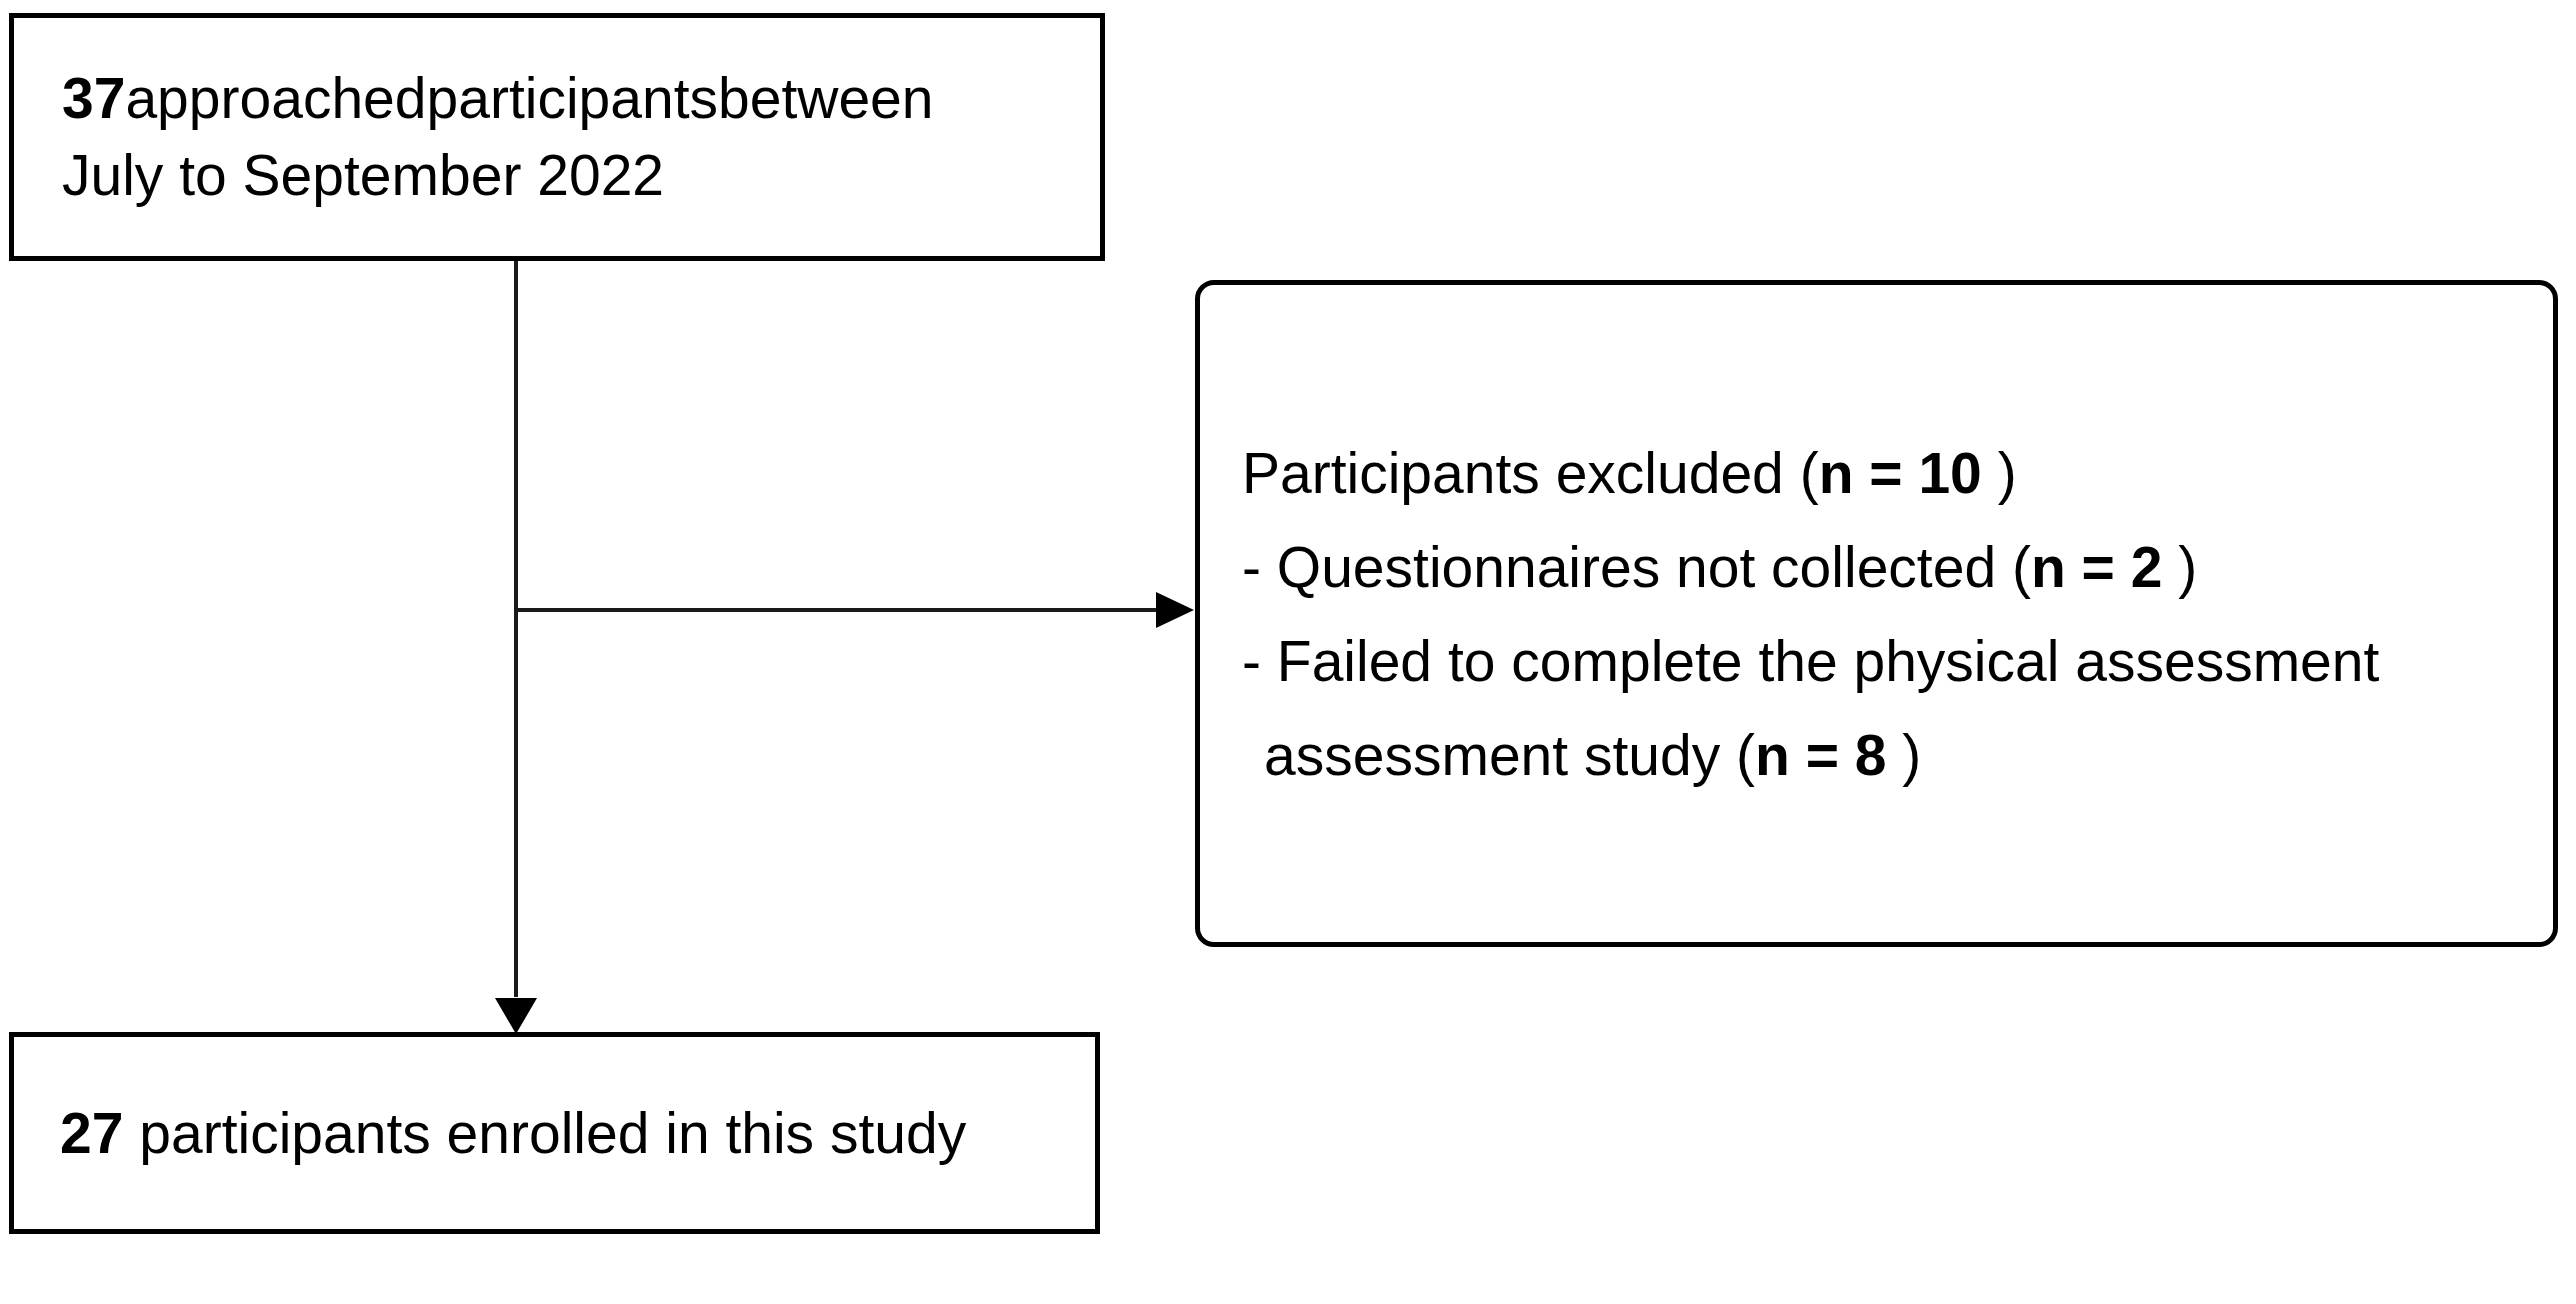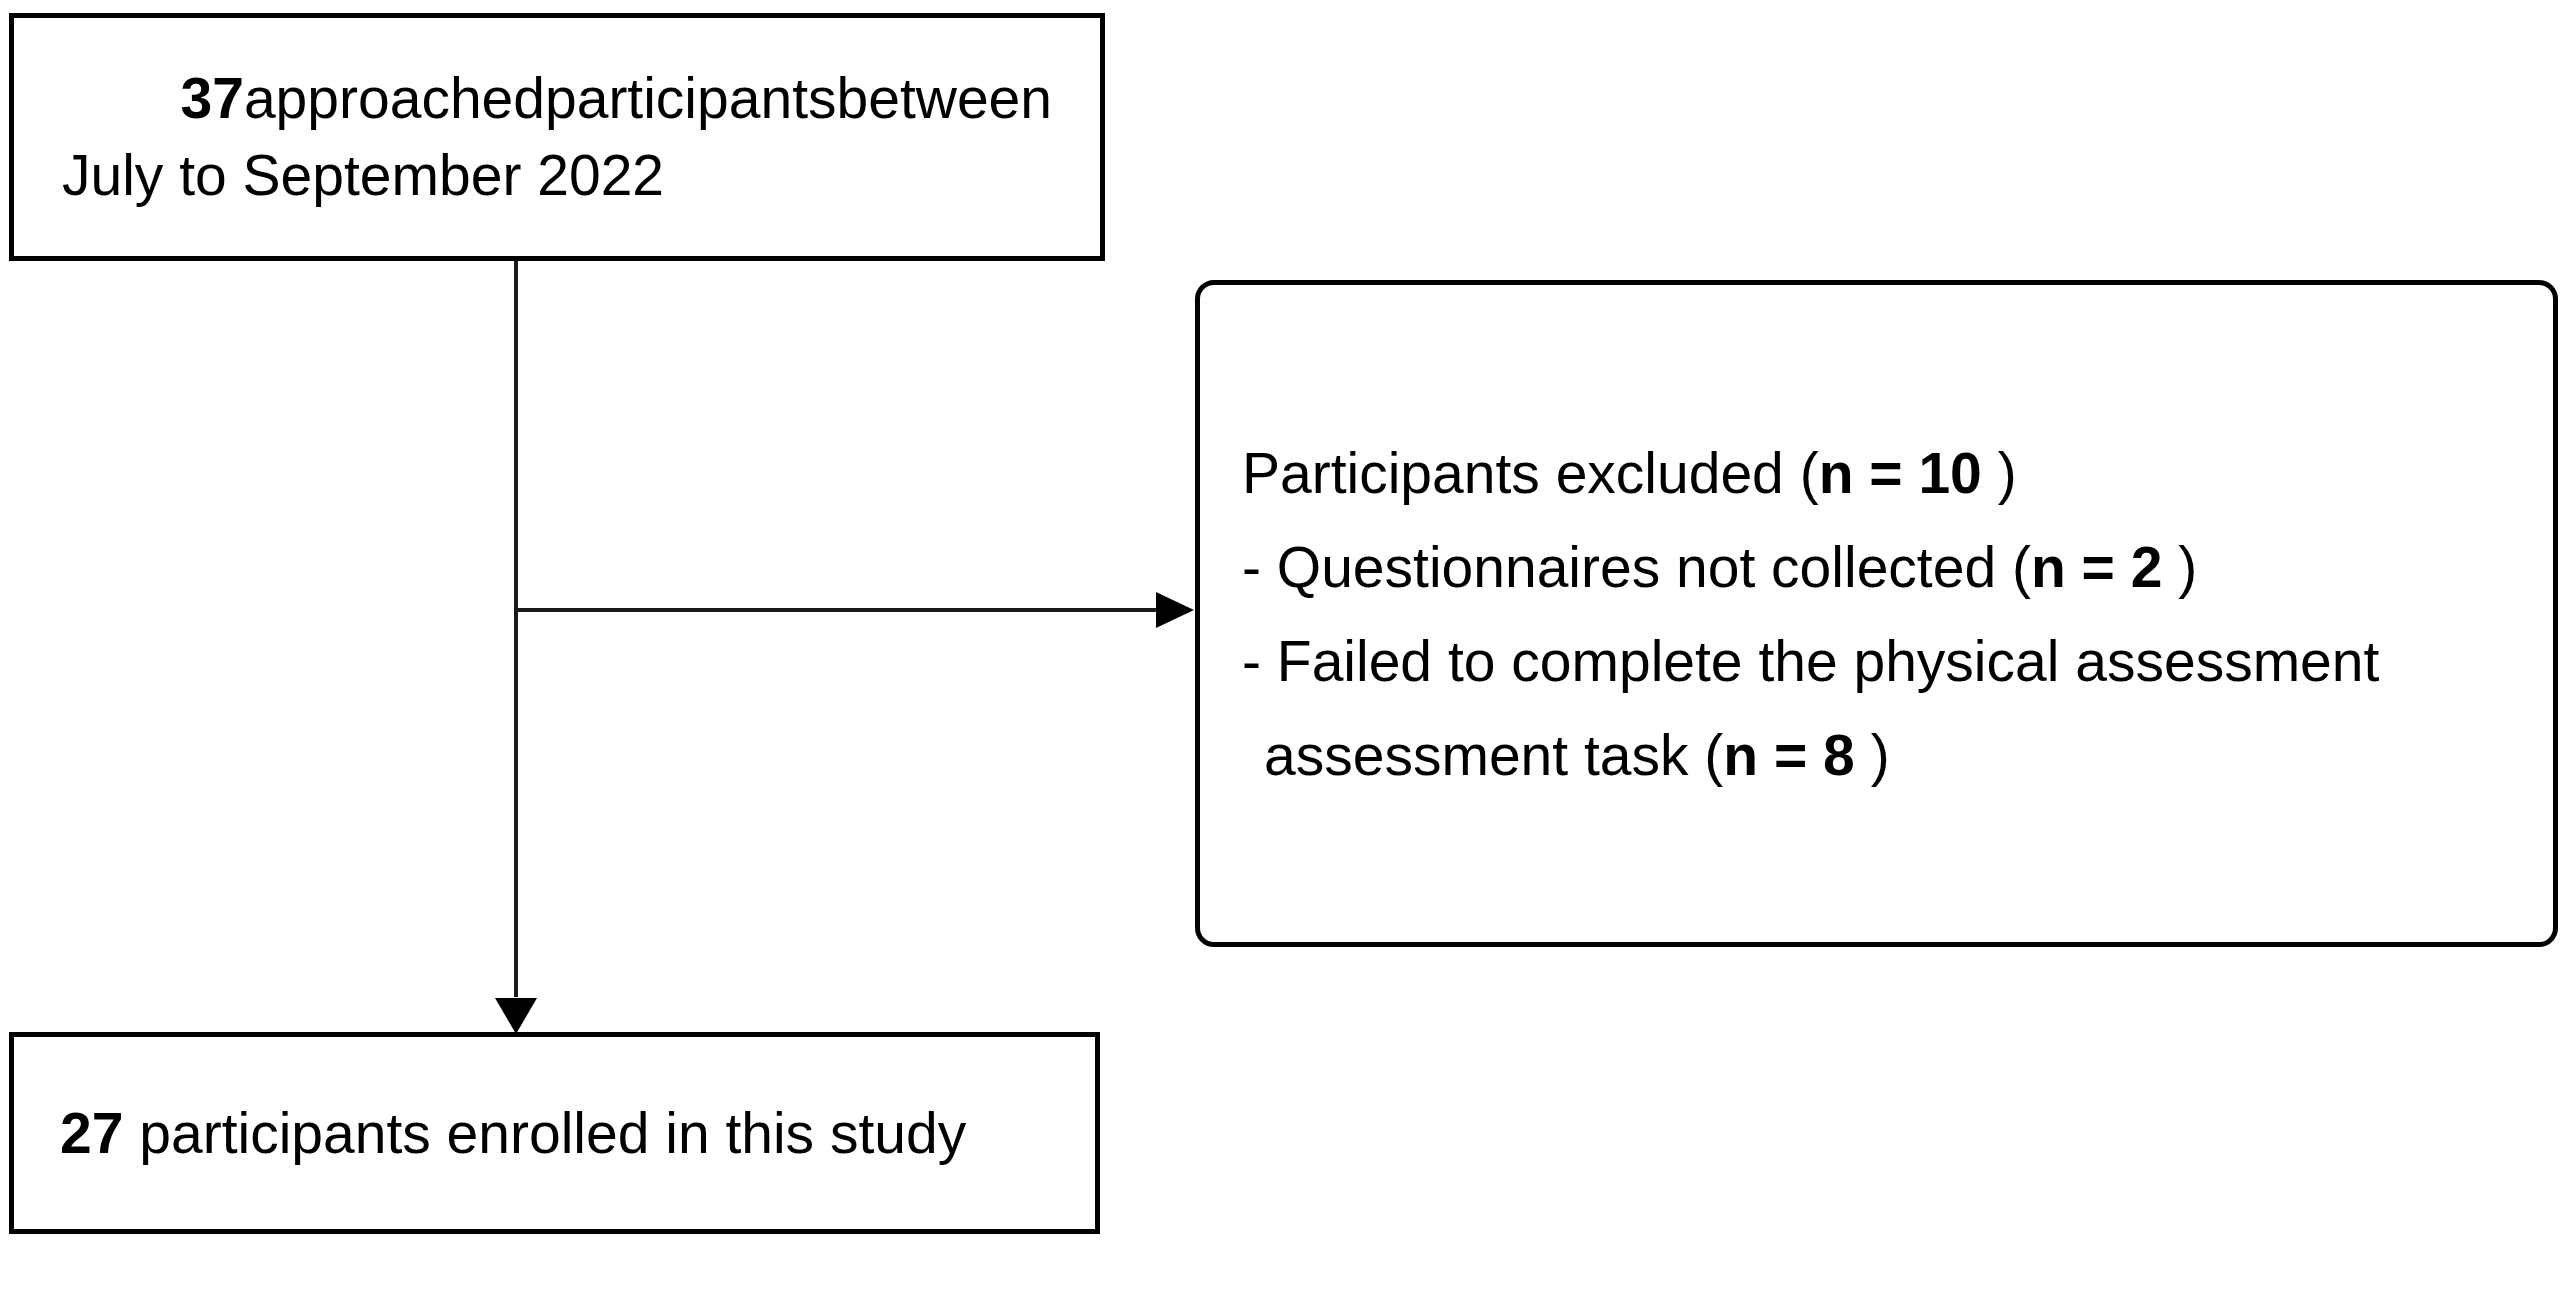--- a/index.html
+++ b/index.html
@@ -28,21 +28,21 @@
     justify-content: center;
   }
   .box-top {
     left: 9px; top: 12.8px;
     width: 1096px; height: 248px;
     padding: 0 48px;
     line-height: 77px;
   }
   .box-top .justified-line {
     display: flex;
-    justify-content: flex-end;
+    justify-content: flex-start;
     align-items: baseline;
   }
   .box-right {
     left: 1195px; top: 280px;
     width: 1363px; height: 667px;
     padding: 0 37px 0 42px;
     line-height: 94px;
     border-radius: 19px;
   }
   .box-bottom {
@@ -103,21 +103,21 @@
   <div class="vline"></div>
   <div class="arrow-down"></div>
 
   <div class="hline"></div>
   <div class="arrow-right"></div>
 
   <div class="box box-right">
     <div class="excl-line"><span>Participants excluded (</span><span class="bold">n = 10</span><span> )</span></div>
     <div class="excl-line"><span>- Questionnaires not collected (</span><span class="bold">n = 2</span><span> )</span></div>
     <div class="excl-line"><span>- Failed to complete the physical assessment</span></div>
-    <div class="excl-line indent"><span>assessment task (</span><span class="bold">n = 8</span><span> )</span></div>
+    <div class="excl-line indent"><span>assessment study (</span><span class="bold">n = 8</span><span> )</span></div>
   </div>
 
   <div class="box box-bottom">
     <div><span class="bold">27</span><span> participants enrolled in this study</span></div>
   </div>
 
 </div>
 
 
 </body></html>

